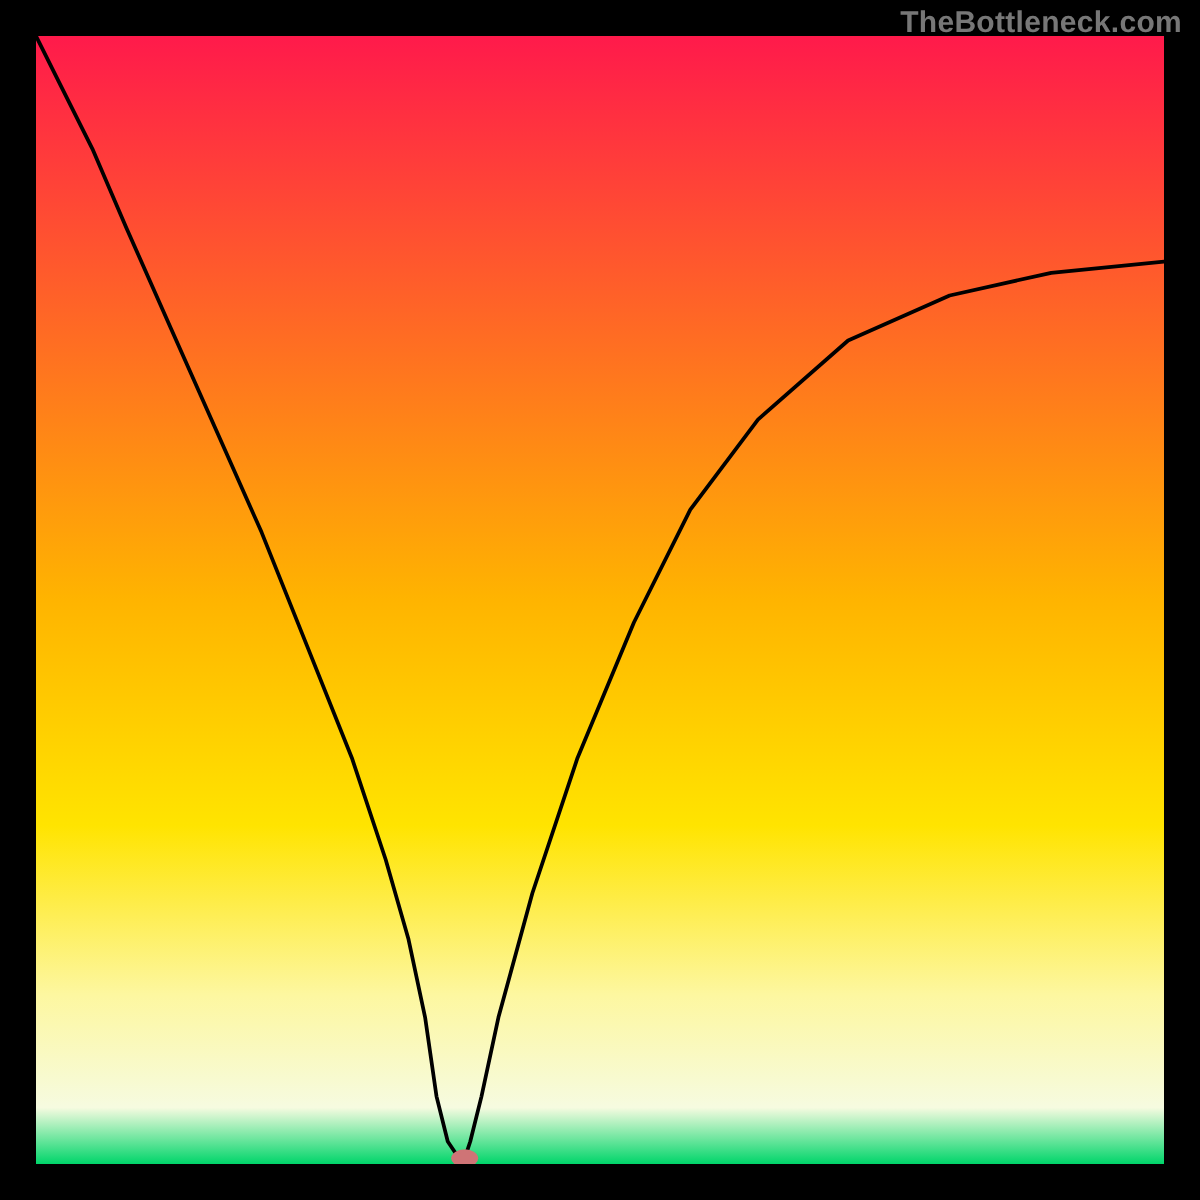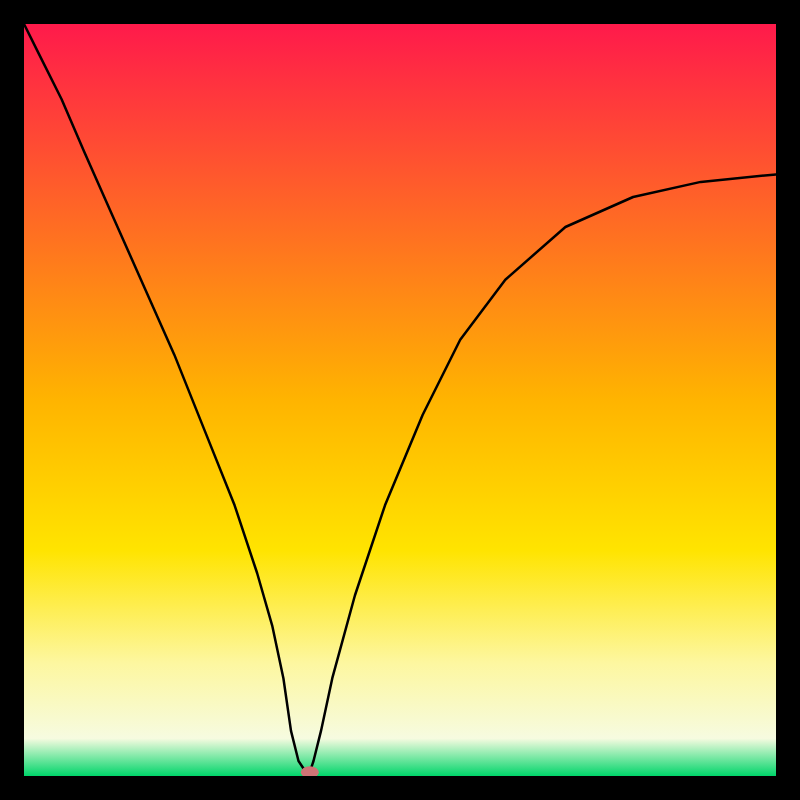--- a/index.html
+++ b/index.html
@@ -48,20 +48,21 @@
   }
   .marker {
     fill: #cf7476;
     stroke: none;
   }
 </style>
 </head>
 <body>
 
 <div class="frame">
+  <div class="watermark">TheBottleneck.com</div>
   <div class="plot-wrap">
     <svg viewBox="0 0 752 752">
       <defs>
         <linearGradient id="bg-grad" x1="0" y1="0" x2="0" y2="1">
             <stop offset="0%" stop-color="#ff1a4b"></stop>
             <stop offset="50%" stop-color="#ffb400"></stop>
             <stop offset="70%" stop-color="#ffe400"></stop>
             <stop offset="85%" stop-color="#fdf7a0"></stop>
             <stop offset="95%" stop-color="#f6fbe0"></stop>
             <stop offset="100%" stop-color="#00d56a"></stop>

